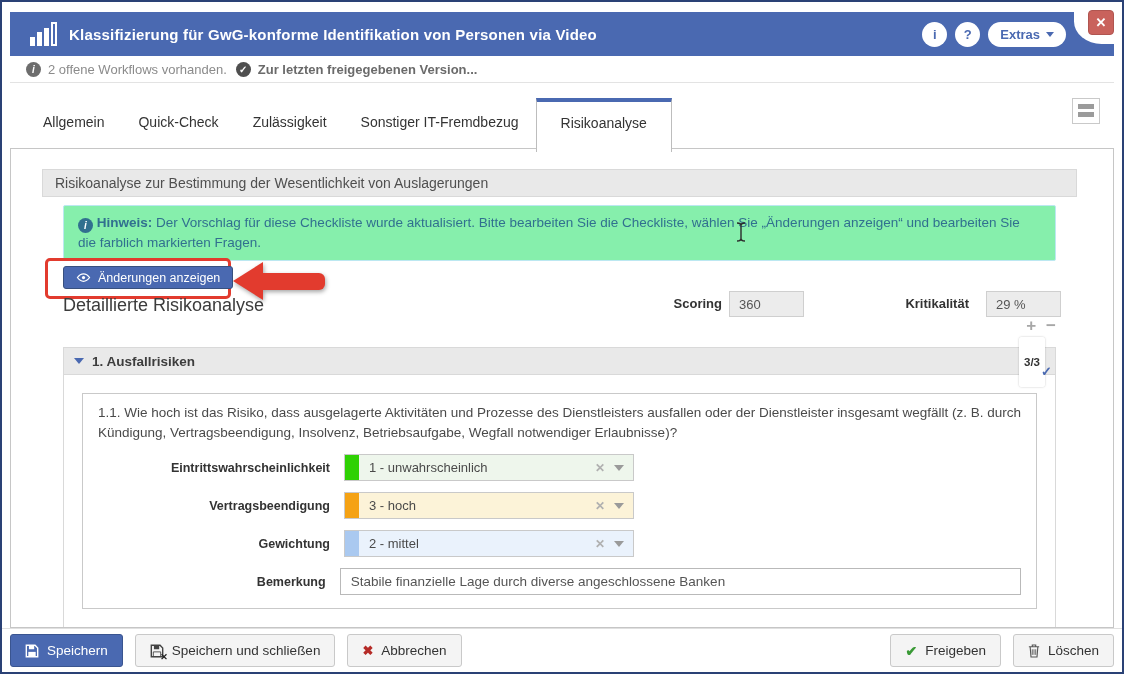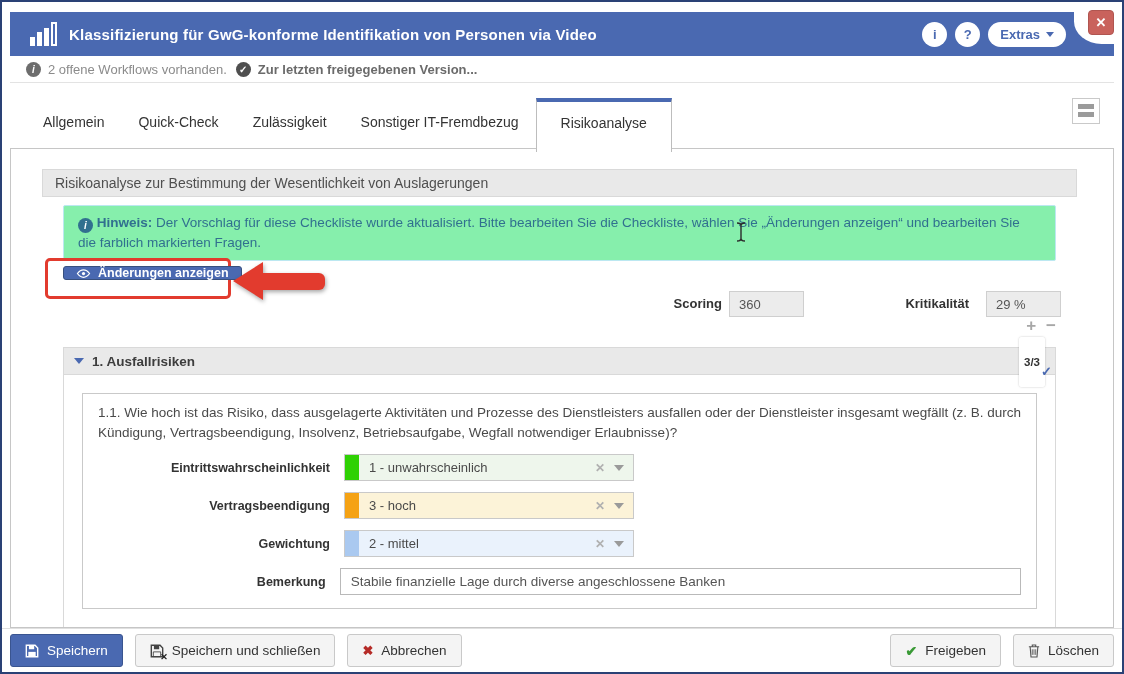--- a/index.html
+++ b/index.html
@@ -52,22 +52,22 @@
   .panel { position:absolute; left:8px; top:146px; width:1104px; height:480px;
            border:1px solid #c6c6c6; background:#fff; overflow:hidden; z-index:1; }
   .sectionbar { margin:20px 36px 0 31px; height:28px; background:#e9e9e9; border:1px solid #d9d9d9;
                 font-size:14px; color:#4f4f4f; line-height:26px; padding-left:12px; }
   .hint { margin:8px 57px 0 52px; background:#86efac; border:1px solid #bce8f1; border-radius:2px;
           color:#31708f; font-size:13.5px; line-height:20px; padding:7px 14px; position:relative; }
   .hint b { font-weight:bold; }
   .meta-row { margin:8px 57px 0 52px; text-align:right; font-size:12.5px; color:#777;
               display:flex; justify-content:flex-end; align-items:center; gap:5px; }
   .action-area { position:relative; margin:2px 57px 0 52px; height:78px; }
-  .show-changes { position:absolute; left:0; top:3px; height:14px; background:#4a69b1;
-                  border:1px solid #38507e; border-radius:3px; color:#fff; font-size:12.5px; font-weight:bold;
+  .show-changes { position:absolute; left:0; top:3px; height:23px; background:#4a69b1;
+                  border:1px solid #38507e; border-radius:3px; color:#fff; font-size:12.5px; font-weight:normal;
                   padding:0 12px; display:flex; align-items:center; gap:7px; cursor:pointer; }
   .anno-rect { position:absolute; left:-18px; top:-5px; width:186px; height:41px;
                border:3px solid #e23b2e; border-radius:5px; pointer-events:none; }
   .anno-arrow { position:absolute; left:170px; top:-2px; width:98px; height:40px; display:flex; align-items:center;
                 filter:drop-shadow(1px 2px 2px rgba(0,0,0,.35)); pointer-events:none; }
   .anno-arrow .tip { width:0; height:0; border-top:19px solid transparent; border-bottom:19px solid transparent;
                      border-right:30px solid #e23b2e; }
   .anno-arrow .shaft { width:62px; height:17px; background:#e23b2e; border-radius:0 6px 6px 0; }
   .detail-heading { position:absolute; left:0; top:32px; font-size:18px; color:#3c3c3c; }
   .score-label { position:absolute; top:33px; width:150px; text-align:right; font-size:13px; font-weight:bold; color:#333; }
@@ -182,20 +182,21 @@
             <path d="M12 2C6.5 2 2.3 8 2.3 8S6.5 14 12 14s9.7-6 9.7-6S17.5 2 12 2z" fill="none" stroke="#fff" stroke-width="2"></path>
             <circle cx="12" cy="8" r="2.6" fill="#fff"></circle>
           </svg>
         <span>Änderungen anzeigen</span>
       </button>
       <div class="anno-arrow">
           <span class="tip"></span>
           <span class="shaft"></span>
         </div>
 
+      <div class="detail-heading">Detaillierte Risikoanalyse</div>
 
       <span class="score-label" style="left:509px;">Scoring</span>
       <input class="score-input" style="left: 666px;" readonly="" value="360">
       <span class="score-label" style="left:756px;text-align:right;">Kritikalität</span>
       <input class="score-input" style="left: 923px;" readonly="" value="29 %">
 
       <div class="plusminus">
         <span>+</span>
         <span>−</span>
       </div>

